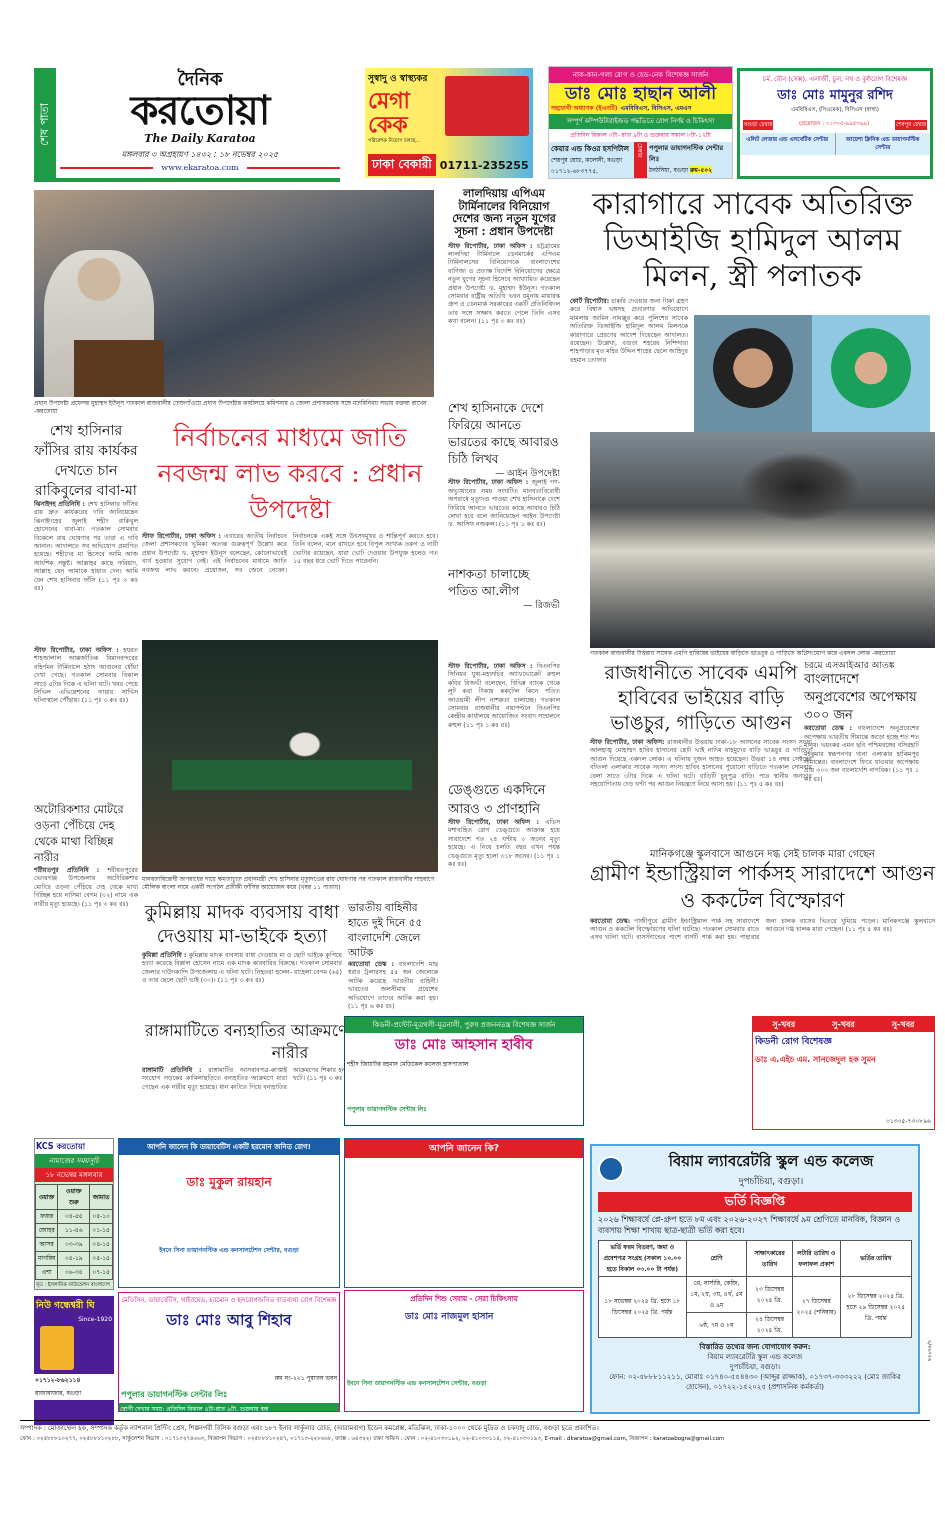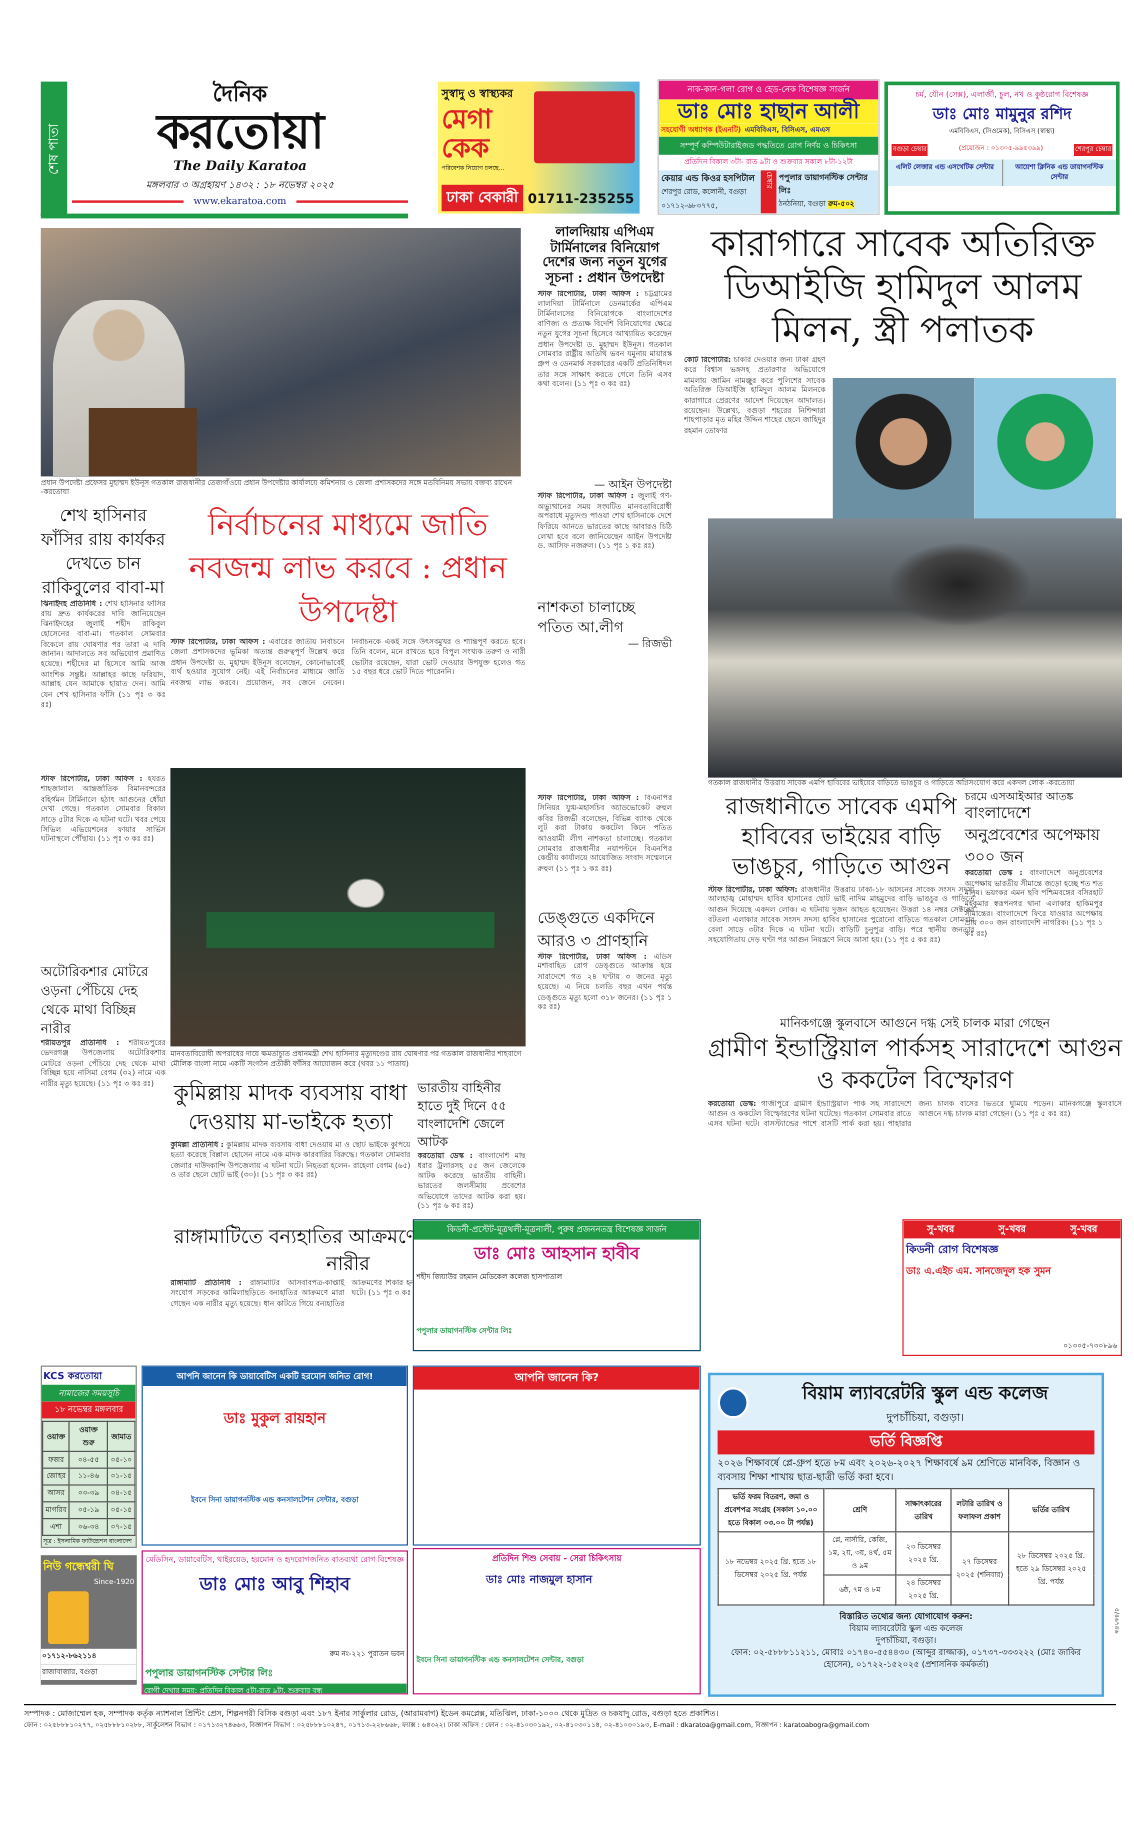--- a/index.html
+++ b/index.html
@@ -123,27 +123,28 @@
     <div class="txt" style="height:160px;"><b>শরীয়তপুর প্রতিনিধি :</b> <span>শরীয়তপুরের ভেদরগঞ্জ উপজেলায় অটোরিকশার মোটরে ওড়না পেঁচিয়ে দেহ থেকে মাথা বিচ্ছিন্ন হয়ে নাসিমা বেগম (৩২) নামে এক নারীর মৃত্যু হয়েছে।</span> <span>(১১ পৃঃ ৩ কঃ রঃ)</span></div>
   </div>
 </div>
 
 <div class="abs" style="left:142px;top:420px;width:296px;height:200px;">
   <div class="hl red" style="font-size:25px;text-align:center;line-height:36px;color:#e01f26;">নির্বাচনের মাধ্যমে জাতি নবজন্ম লাভ করবে : প্রধান উপদেষ্টা</div>
   <div class="txt" style="column-count:2;column-gap:6px;height:118px;margin-top:4px;"><b>স্টাফ রিপোর্টার, ঢাকা অফিস :</b> <span>এবারের জাতীয় নির্বাচনে জেলা প্রশাসকদের ভূমিকা অত্যন্ত গুরুত্বপূর্ণ উল্লেখ করে প্রধান উপদেষ্টা ড. মুহাম্মদ ইউনূস বলেছেন, কোনোভাবেই ব্যর্থ হওয়ার সুযোগ নেই। এই নির্বাচনের মাধ্যমে জাতি নবজন্ম লাভ করবে। প্রয়োজন, সব জেনে নেবেন। নির্বাচনকে একই সঙ্গে উৎসবমুখর ও শান্তিপূর্ণ করতে হবে। তিনি বলেন, মনে রাখতে হবে বিপুল সংখ্যক তরুণ ও নারী ভোটার রয়েছেন, যারা ভোট দেওয়ার উপযুক্ত হলেও গত ১৫ বছর ধরে ভোট দিতে পারেননি।</span></div>
 </div>
 
 <div class="abs" style="left:448px;top:400px;width:112px;height:260px;">
+  <div class="hl" style="font-size:12px;line-height:17px;">শেখ হাসিনাকে দেশে ফিরিয়ে আনতে ভারতের কাছে আবারও চিঠি লিখব</div>
   <div class="hl" style="font-size:9px;text-align:right;">— আইন উপদেষ্টা</div>
   <div class="txt" style="height:80px;"><b>স্টাফ রিপোর্টার, ঢাকা অফিস :</b> <span>জুলাই গণ-অভ্যুত্থানের সময় সংঘটিত মানবতাবিরোধী অপরাধে মৃত্যুদণ্ড পাওয়া শেখ হাসিনাকে দেশে ফিরিয়ে আনতে ভারতের কাছে আবারও চিঠি লেখা হবে বলে জানিয়েছেন আইন উপদেষ্টা ড. আসিফ নজরুল।</span> <span>(১১ পৃঃ ১ কঃ রঃ)</span></div>
   <div class="hl" style="font-size:12px;line-height:17px;margin-top:8px;">নাশকতা চালাচ্ছে পতিত আ.লীগ</div>
   <div class="hl" style="font-size:9px;text-align:right;">— রিজভী</div>
 </div>
 <div class="abs txt" style="left:448px;top:662px;width:112px;height:130px;"><b>স্টাফ রিপোর্টার, ঢাকা অফিস :</b> <span>বিএনপির সিনিয়র যুগ্ম-মহাসচিব অ্যাডভোকেট রুহুল কবির রিজভী বলেছেন, বিভিন্ন ব্যাংক থেকে লুট করা টাকায় ককটেল কিনে পতিত আওয়ামী লীগ নাশকতা চালাচ্ছে। গতকাল সোমবার রাজধানীর নয়াপল্টনে বিএনপির কেন্দ্রীয় কার্যালয়ে আয়োজিত সংবাদ সম্মেলনে রুহুল</span> <span>(১১ পৃঃ ১ কঃ রঃ)</span></div>
-<div class="abs" style="left:448px;top:756px;width:112px;height:130px;">
+<div class="abs" style="left:448px;top:780px;width:112px;height:130px;">
   <div class="hl" style="font-size:13px;line-height:19px;">ডেঙ্গুতে একদিনে আরও ৩ প্রাণহানি</div>
   <div class="txt" style="height:75px;"><b>স্টাফ রিপোর্টার, ঢাকা অফিস :</b> <span>এডিস মশাবাহিত রোগ ডেঙ্গুতে আক্রান্ত হয়ে সারাদেশে গত ২৪ ঘণ্টায় ৩ জনের মৃত্যু হয়েছে। এ নিয়ে চলতি বছর এখন পর্যন্ত ডেঙ্গুতে মৃত্যু হলো ৩১৮ জনের।</span> <span>(১১ পৃঃ ১ কঃ রঃ)</span></div>
 </div>
 
 <div class="abs photo" style="left:142px;top:640px;width:296px;height:232px;background:radial-gradient(ellipse at 55% 45%,#e6e3df 0 6%,transparent 7%),linear-gradient(180deg,#1b2a24 0%,#2d3b31 50%,#4b3c30 100%);">
   <div style="position:absolute;left:30px;top:120px;width:240px;height:30px;background:#1f6b3a;opacity:.8;"></div>
 </div>
 <div class="abs cap" style="left:142px;top:875px;width:296px;">মানবতাবিরোধী অপরাধের দায়ে ক্ষমতাচ্যুত প্রধানমন্ত্রী শেখ হাসিনার মৃত্যুদণ্ডের রায় ঘোষণার পর গতকাল রাজধানীর শাহবাগে মৌলিক বাংলা নামে একটি সংগঠন প্রতীকী ফাঁসির আয়োজন করে (খবর ১১ পাতায়)</div>
 
 <div class="abs photo" style="left:590px;top:432px;width:345px;height:216px;background:linear-gradient(180deg,#7f8a92 0%,#4a4d4f 35%,#d8d4c8 55%,#2b2f35 100%);">
@@ -236,21 +237,21 @@
           <td>এশা</td>
           <td>০৬-৩৪</td>
           <td>০৭-১৫</td>
         </tr>
     </tbody>
   </table>
   <div style="font-size:5px;padding:1px;">সূত্র : ইসলামিক ফাউন্ডেশন বাংলাদেশ</div>
 
 </div>
 
-<div class="abs" style="left:34px;top:1296px;width:80px;height:108px;background:#737373;overflow:hidden;font-size:6px;color:#fff;">
+<div class="abs" style="left:34px;top:1296px;width:80px;height:129px;background:#4c1d95;overflow:hidden;font-size:6px;color:#fff;">
   <div style="display:flex;justify-content:space-between;padding:2px;">
       <span style="font-weight:bold;font-size:9px;color:#ffef29;">নিউ গন্ধেশ্বরী ঘি</span>
     </div>
   <div style="text-align:right;padding-right:2px;">Since-1920</div>
   <div style="margin:4px 6px;width:34px;height:44px;background:#f3b32a;border-radius:3px;"></div>
   <div style="background:#fff;color:#111;padding:1px;font-weight:bold;">০১৭১২-৮৬২১১৪</div>
   <div style="background:#fff;color:#111;padding:1px;">রাজাবাজার, বগুড়া</div>
 </div>
 
 <div class="abs" style="left:118px;top:1138px;width:222px;height:150px;border:1px solid #1a5ea8;font-size:6px;background:#fff;overflow:hidden;">

